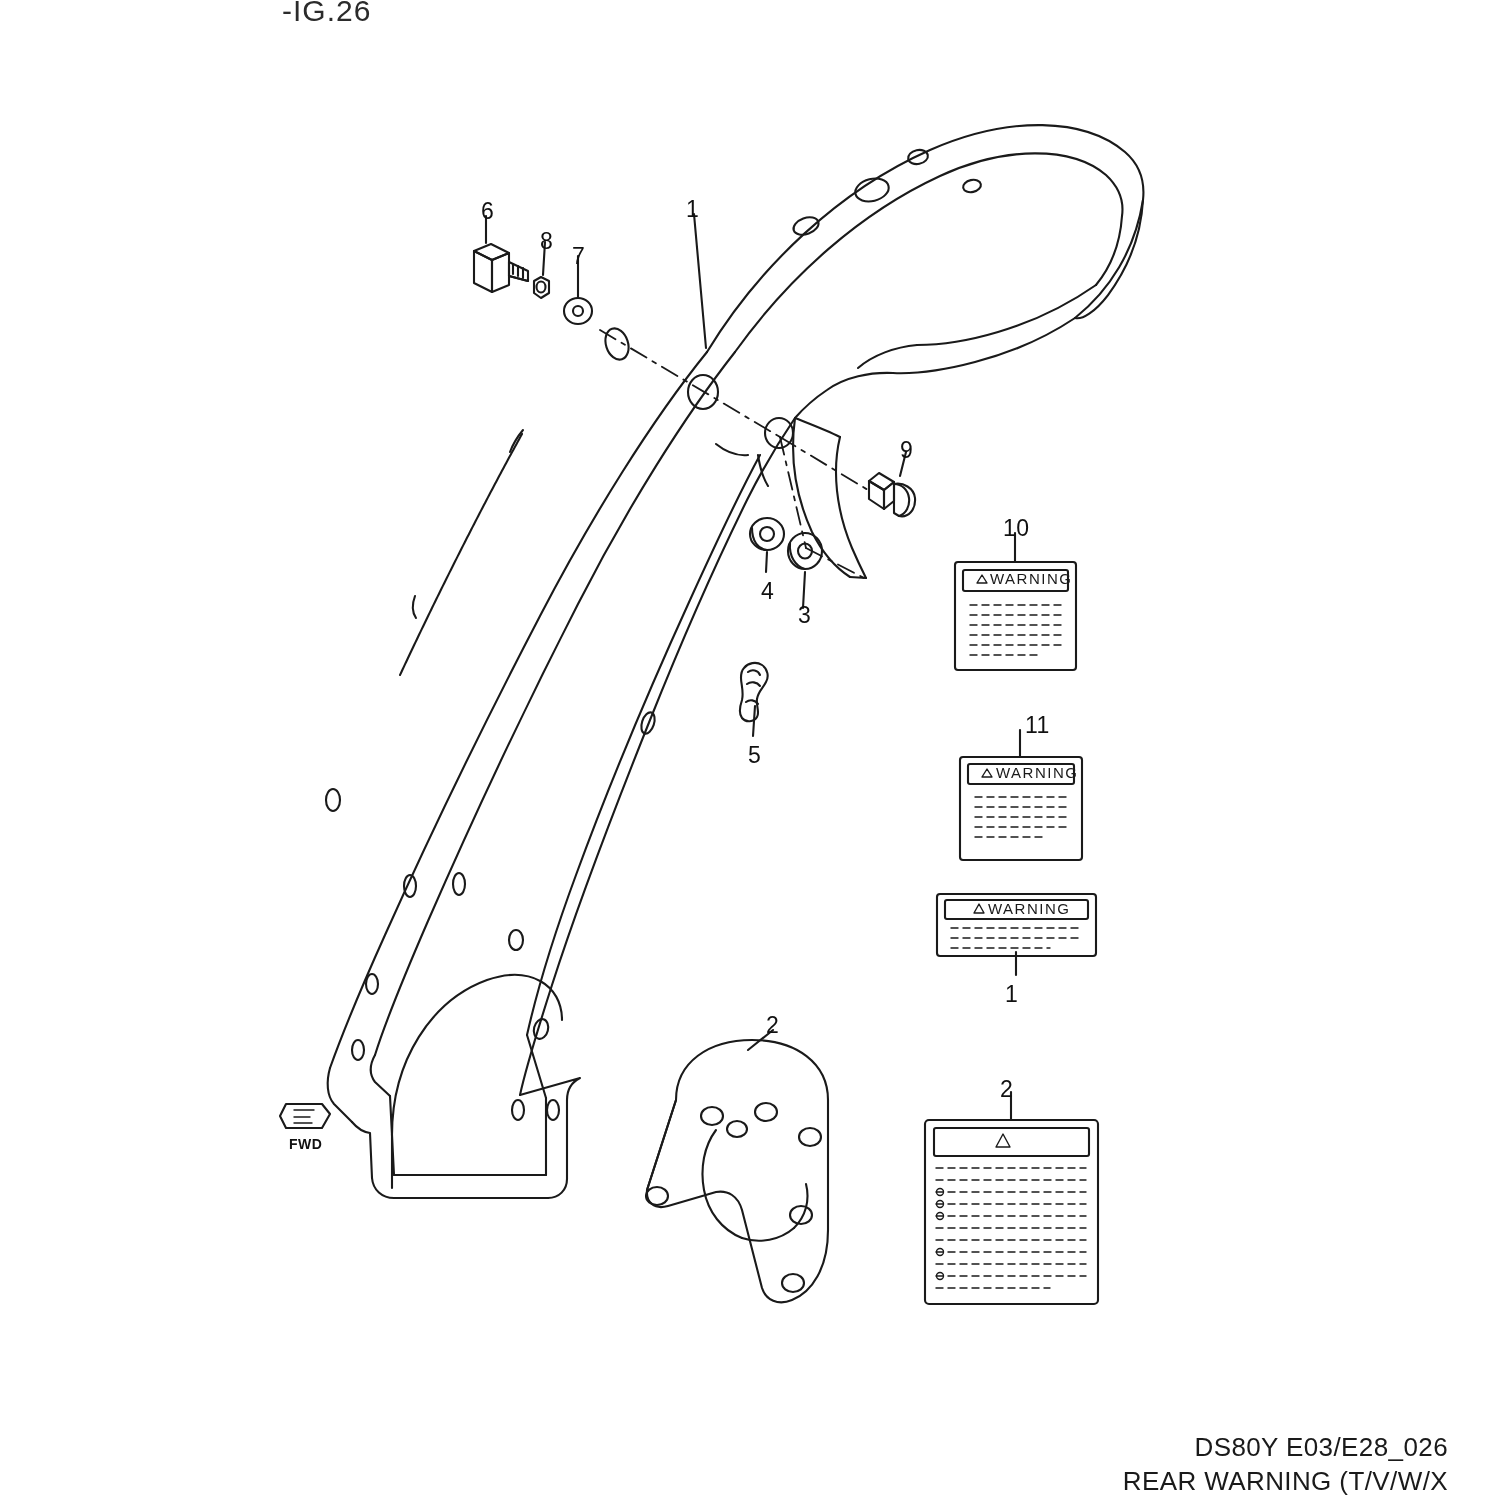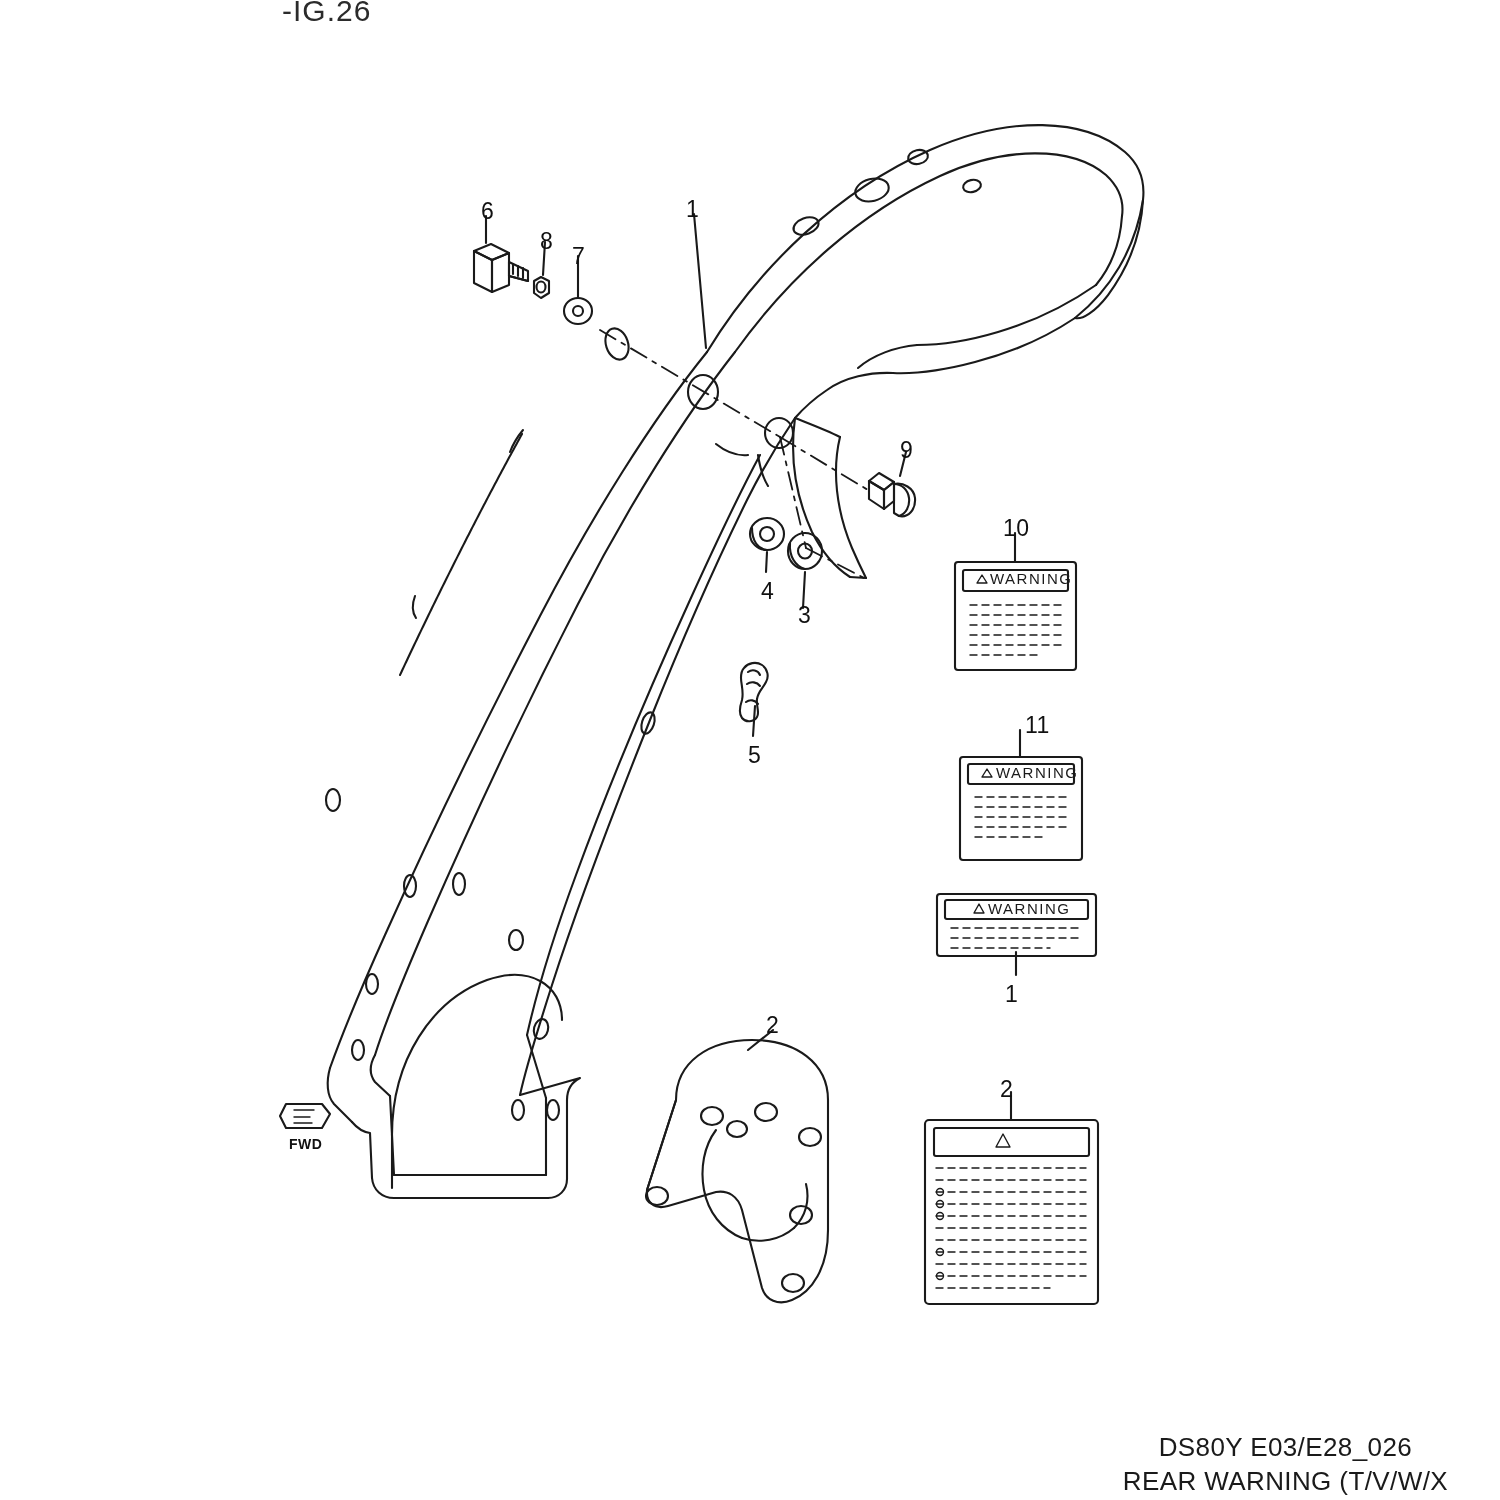--- a/index.html
+++ b/index.html
@@ -39,21 +39,21 @@
     left: 282px;
     top: -6px;
     font-size: 30px;
     color: #2b2b2b;
     letter-spacing: 1px;
   }
   .footer {
     position: absolute;
     right: 52px;
     bottom: 2px;
-    text-align: center;
+    text-align: right;
     font-size: 26px;
     line-height: 34px;
     color: #1a1a1a;
     letter-spacing: 0.4px;
   }
   .footer div { white-space: nowrap; }
 </style>
 </head>
 <body>
 

